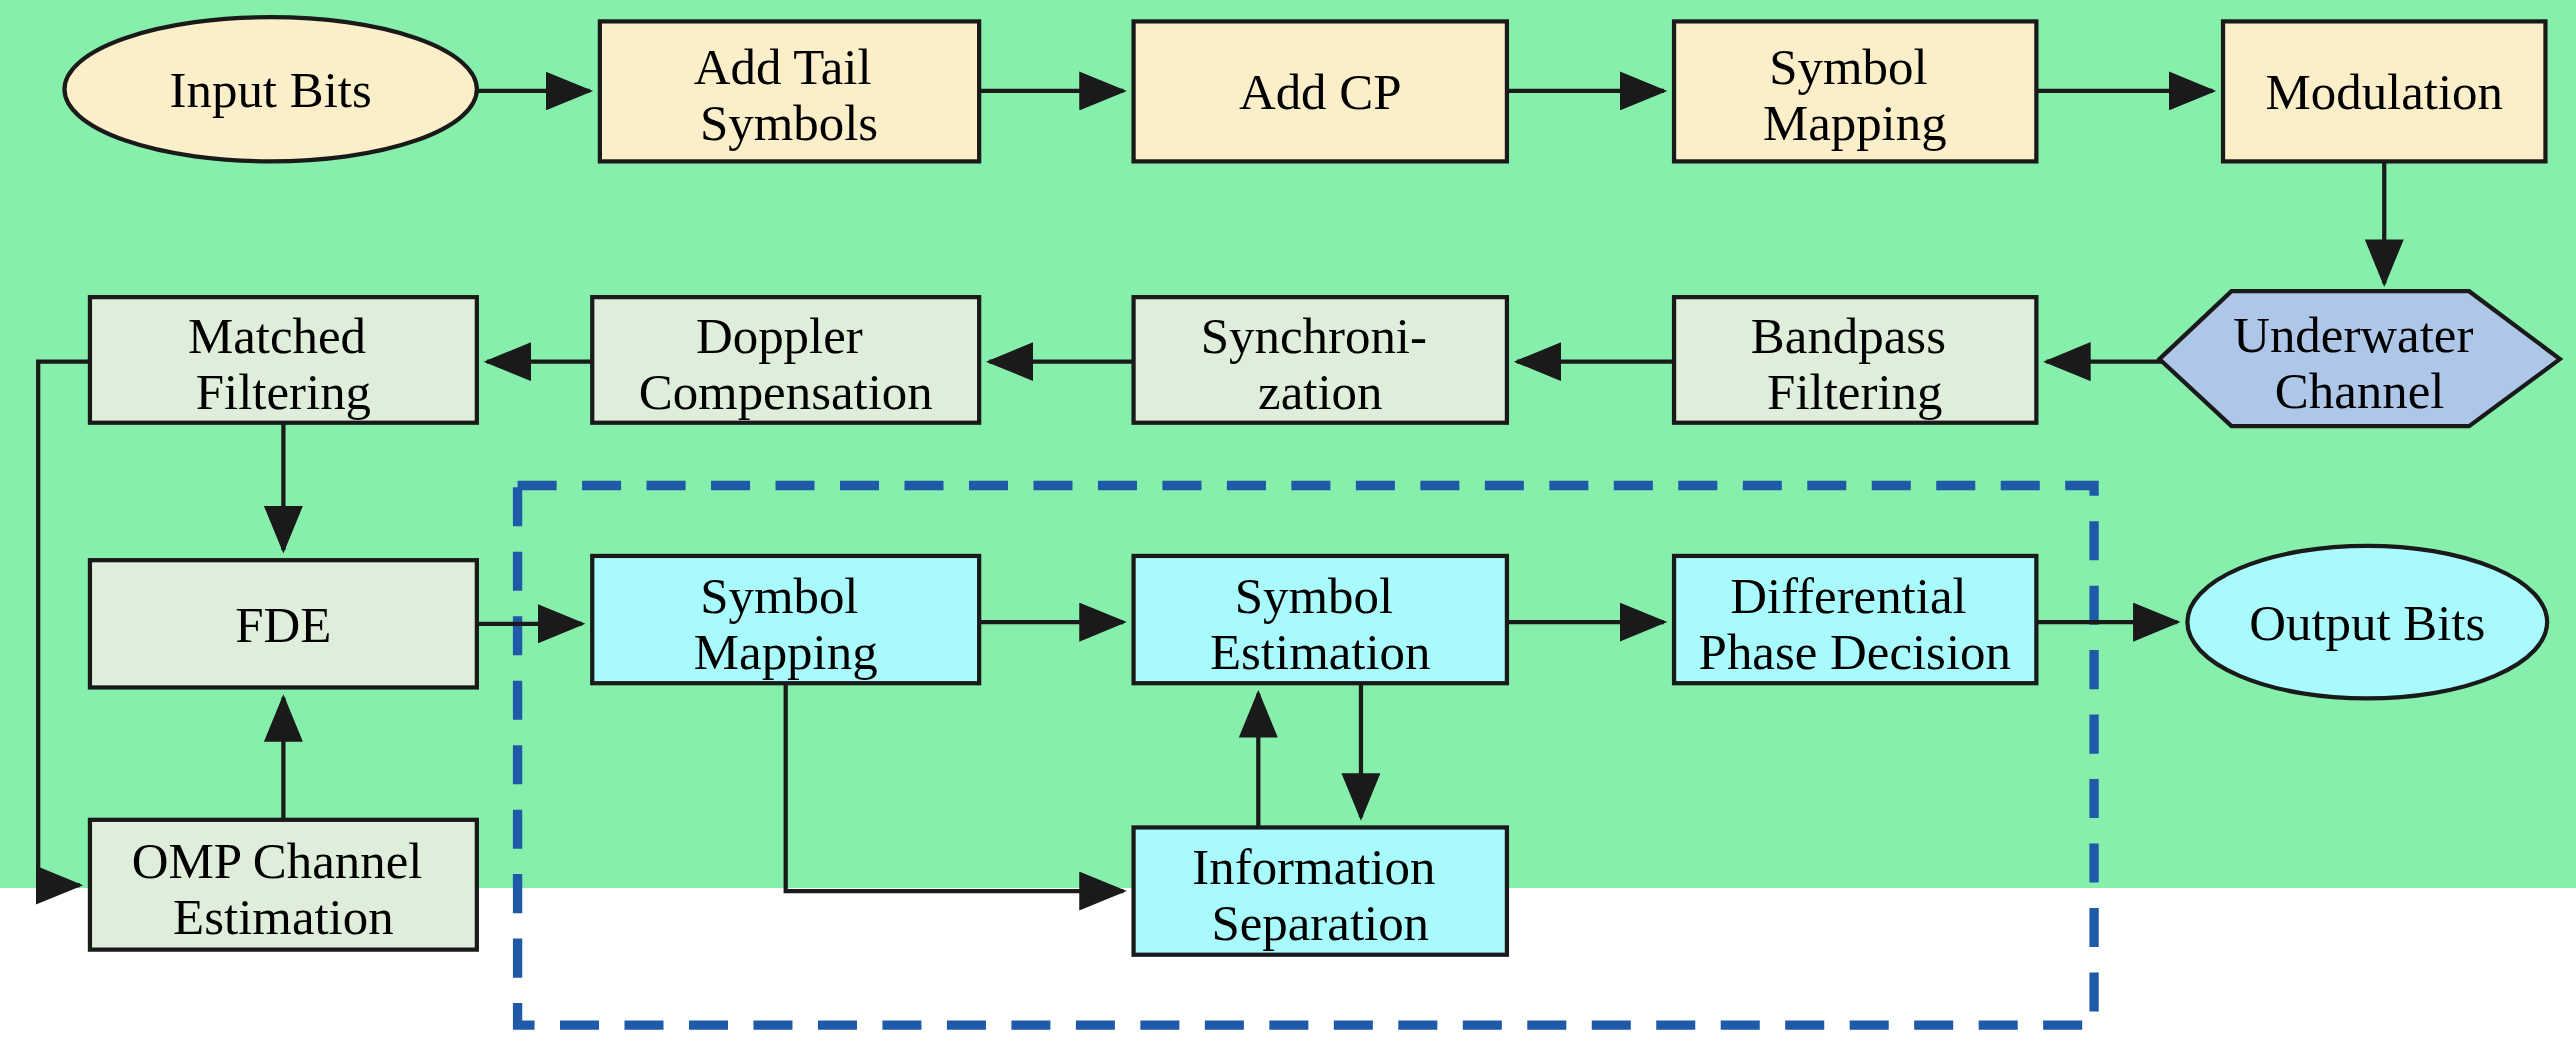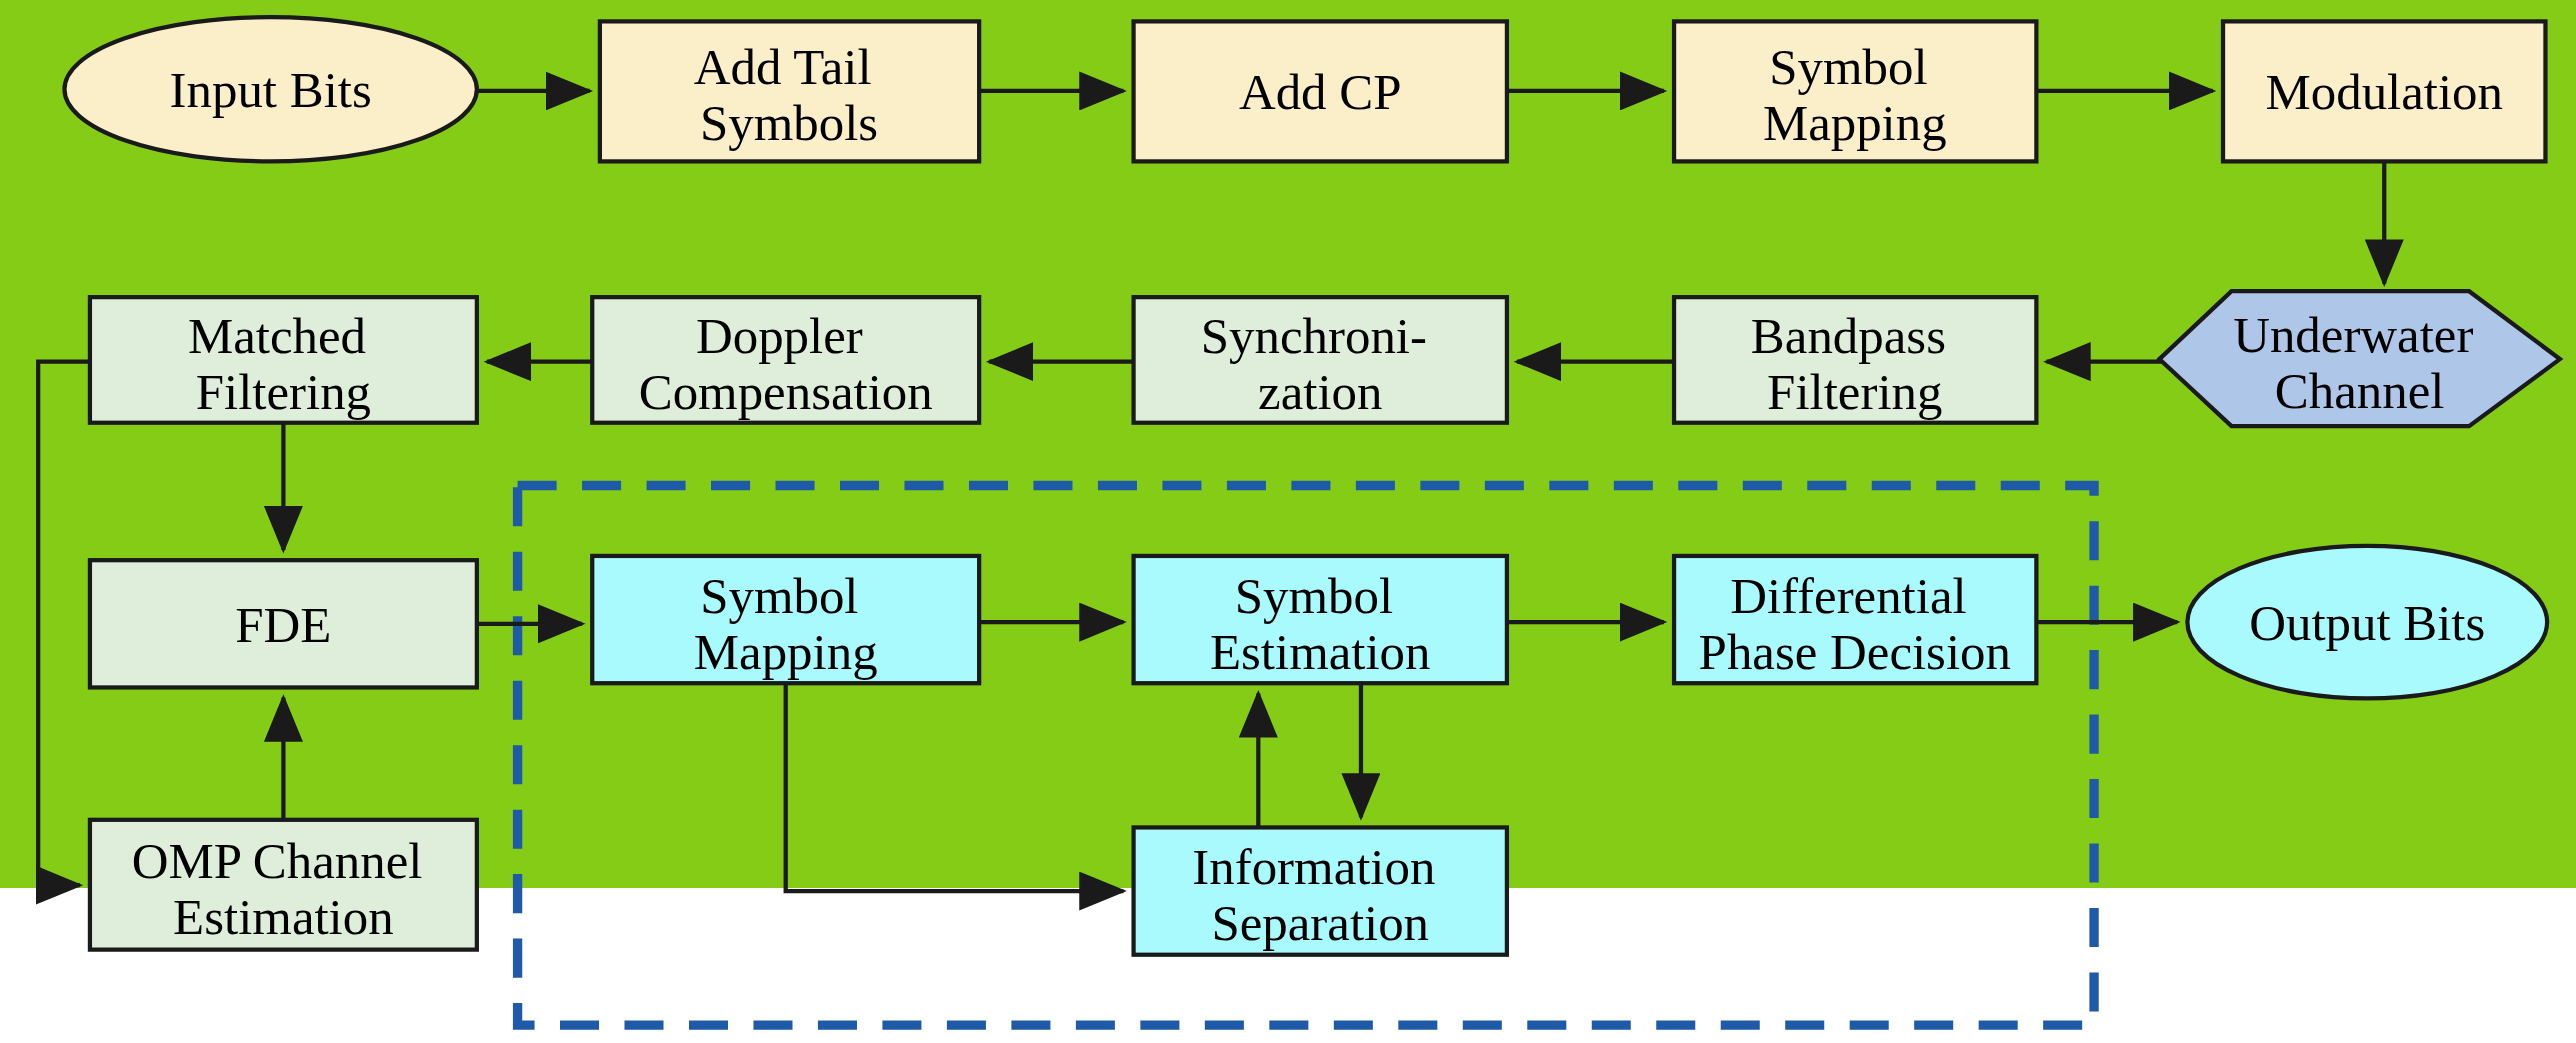--- a/index.html
+++ b/index.html
@@ -1,17 +1,17 @@
 <!DOCTYPE html>
 <html style="font-size:13.6px"><head>
 <meta charset="utf-8">
 <style>
   html,body{margin:0;padding:0;background:#ffffff;}
   body{width:2576px;height:1044px;overflow:hidden;}
-  .stage{position:relative;width:2576px;height:888px;background:#84cc16;}
+  .stage{position:relative;width:2576px;height:888px;background:#86efac;}
   svg{display:block;}
   text{
     font-family:"Liberation Serif","DejaVu Serif",serif;
     font-size:60px;
     fill:#000000;
     text-anchor:middle;
   }
   .shape{stroke:#1a1a1a;stroke-width:5px;}
   .edge{stroke:#1a1a1a;stroke-width:5px;fill:none;}
 </style>

